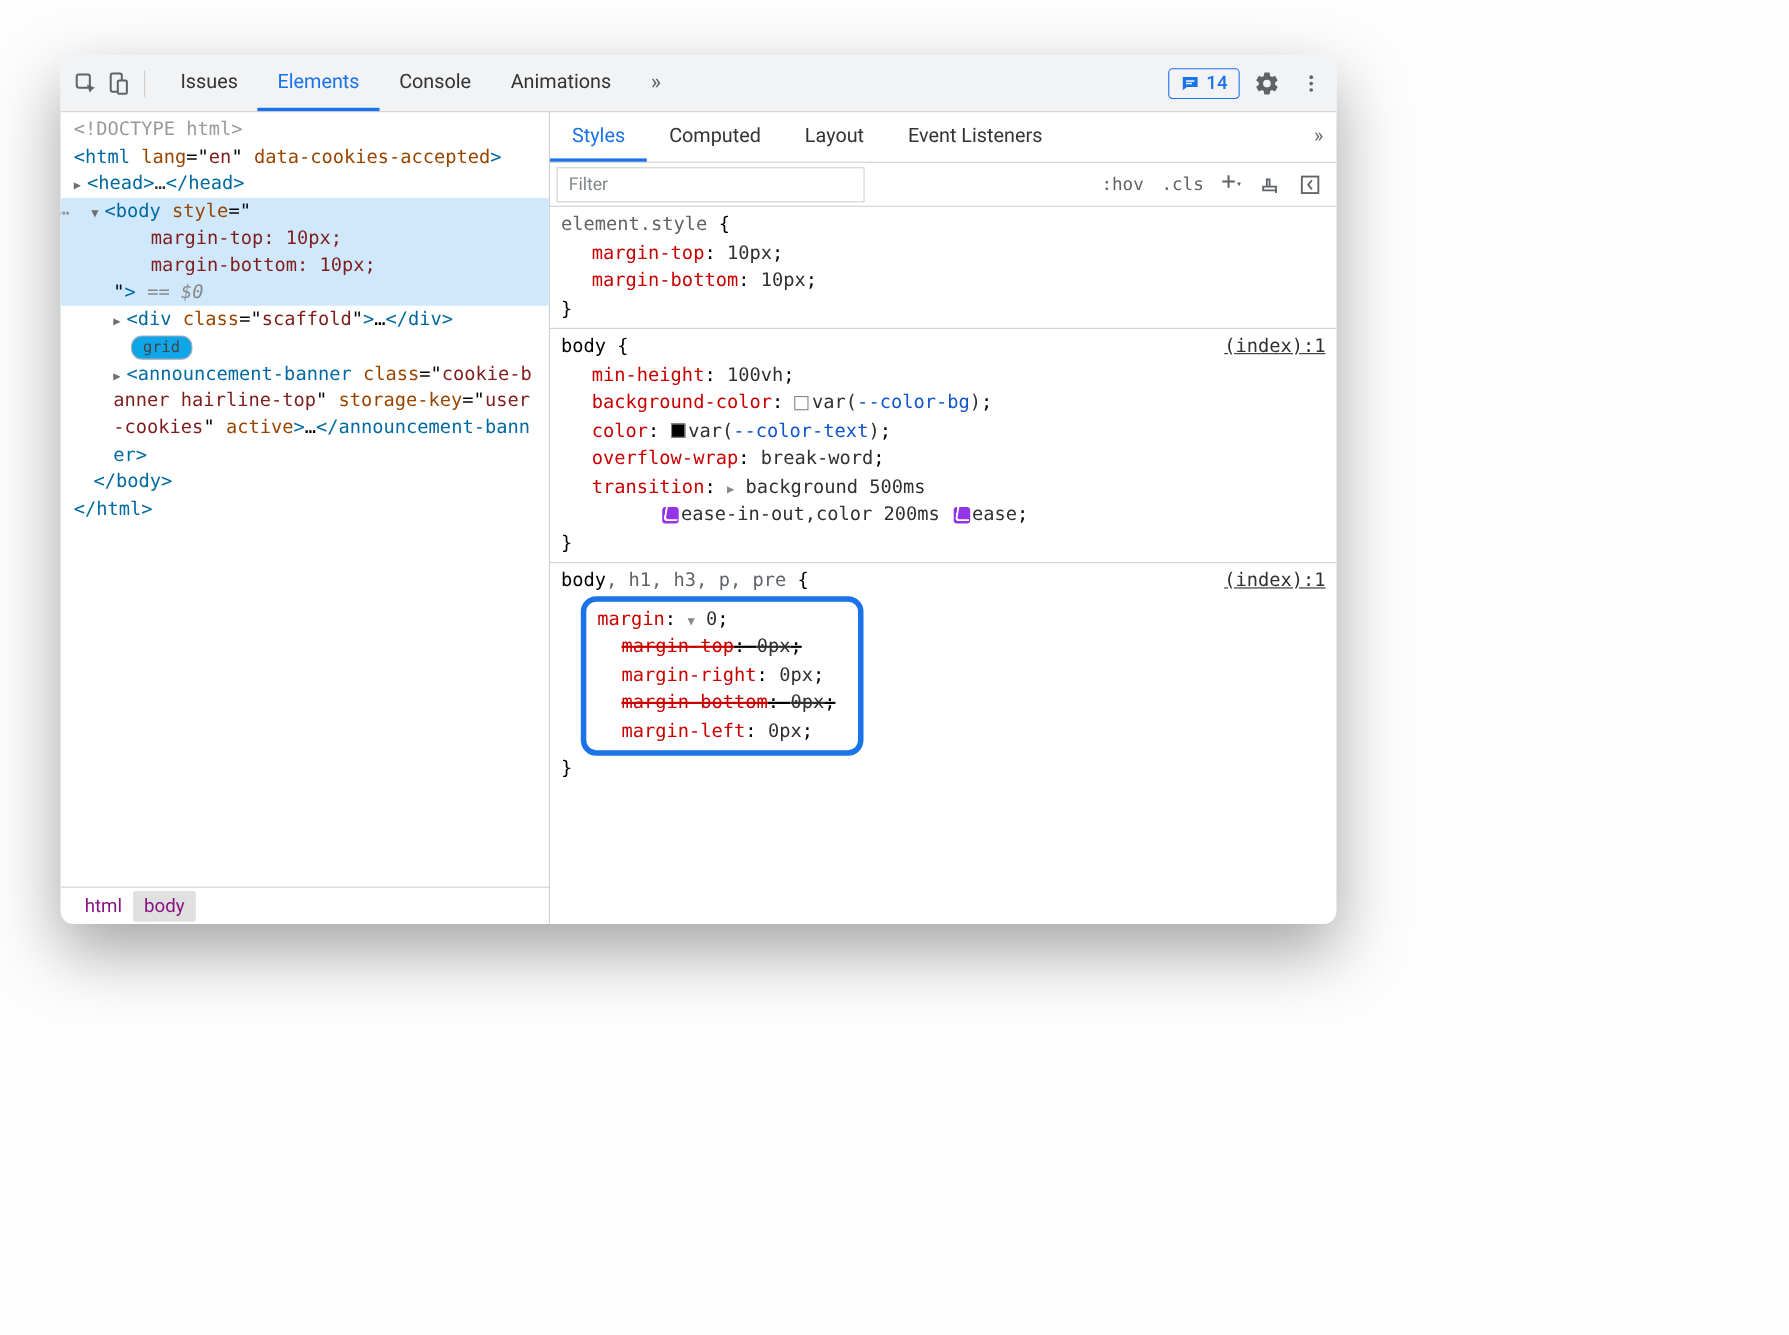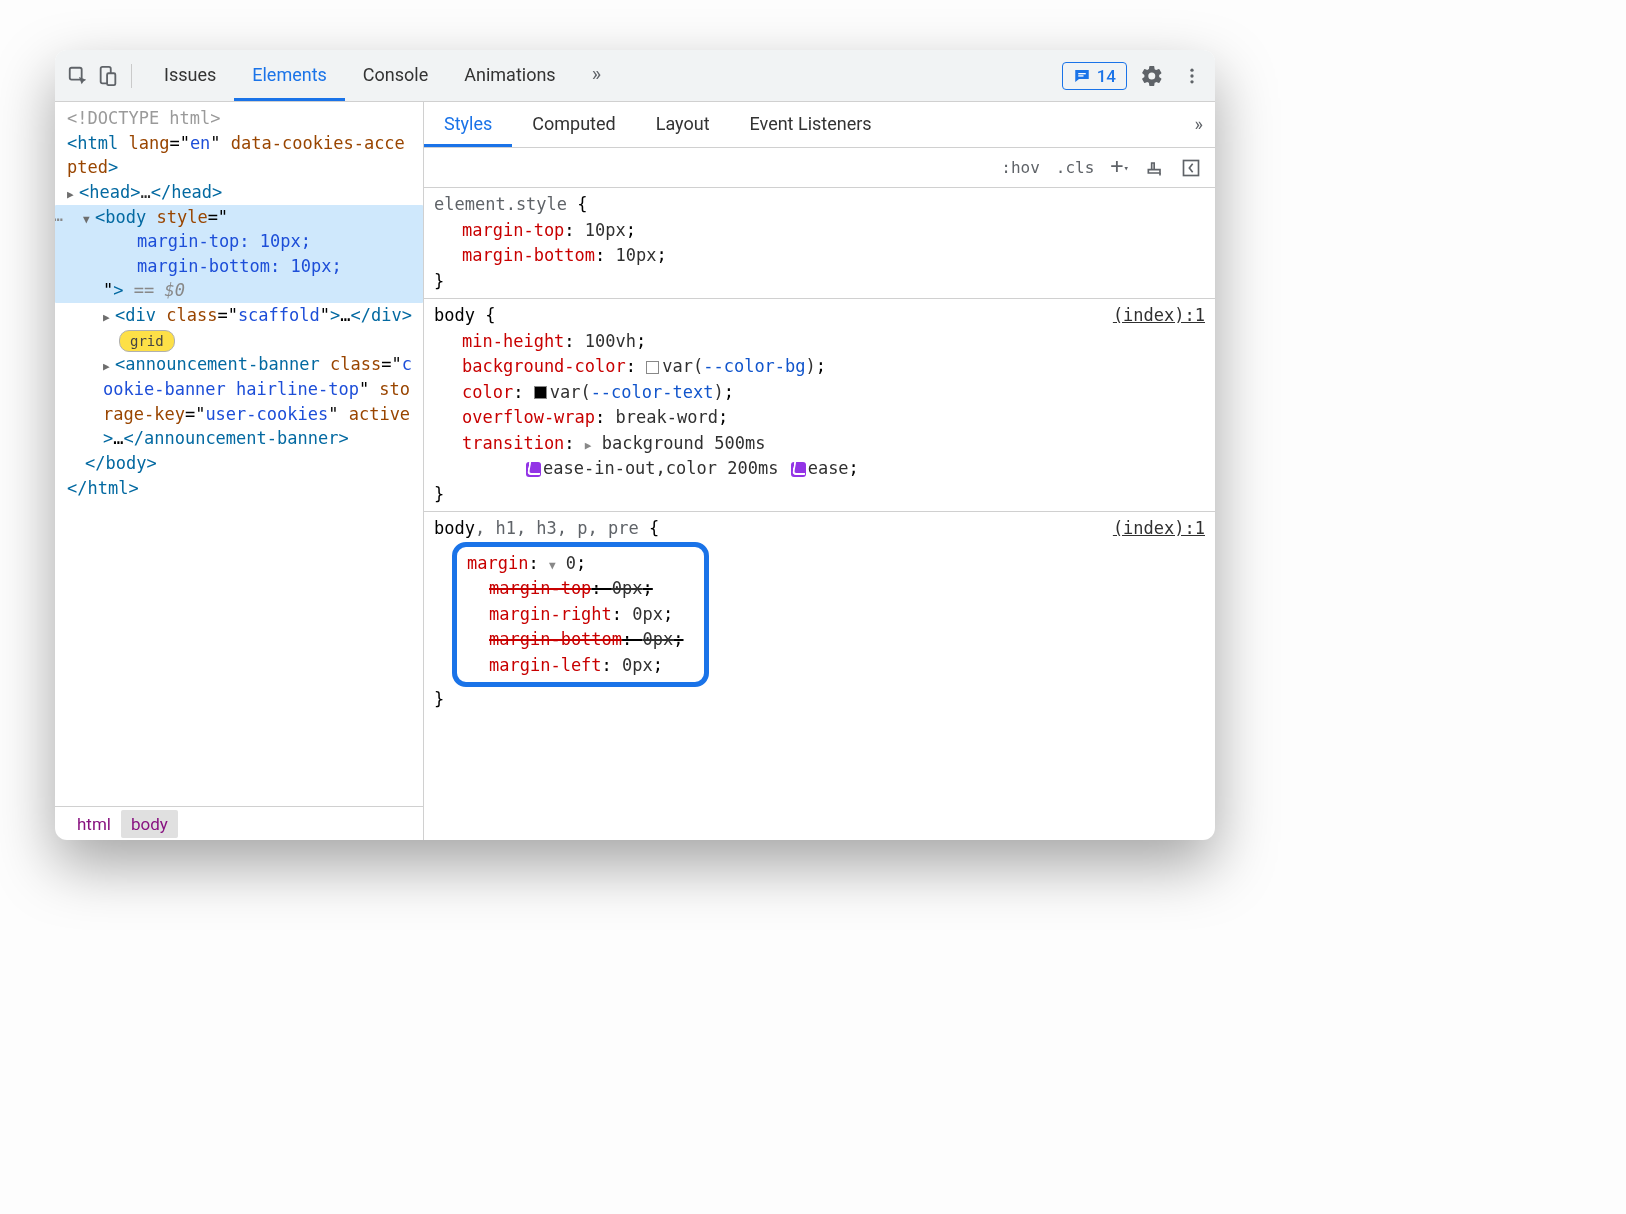--- a/index.html
+++ b/index.html
@@ -28,34 +28,34 @@
   }
   .toolbar-icon { width:30px; height:30px; display:flex; align-items:center; justify-content:center; color:#5f6368; border-radius:4px; }
   .vsep { width:1px; height:24px; background:#cacaca; margin:0 8px; }
   .main-tabs { display:flex; align-items:stretch; height:100%; margin-left:6px; }
   .main-tab { padding:16px 18px; display:flex; align-items:center; color:#5f6368; font-size:18px; cursor:pointer; border-bottom:3px solid transparent; }
   .main-tab.active { color:#1a73e8; border-bottom-color:#1a73e8; }
   .main-tab.dim { color:#333; }
   .toolbar-right { margin-left:auto; display:flex; align-items:center; gap:10px; }
   .issues-pill { border:1px solid #1a73e8; color:#1a73e8; border-radius:4px; padding:3px 10px; display:flex; align-items:center; gap:6px; font-size:17px; font-weight:500; }
   .content { flex:1; display:flex; min-height:0; }
-  .left-panel { width:369px; border-right:1px solid #d0d0d0; display:flex; flex-direction:column; }
+  .left-panel { width:445px; border-right:1px solid #d0d0d0; display:flex; flex-direction:column; }
   .dom-tree { flex:1; overflow:hidden; font-family: Menlo, Consolas, monospace; font-size:17px; line-height:1.45; padding:4px 0; }
   .dom-line { padding:0 8px 0 12px; white-space:pre-wrap; word-break:break-all; }
   .dom-tag { color:#0369a1; }
   .dom-attr-name { color:#994500; }
-  .dom-attr-val { color:#1d4ed8; }
+  .dom-attr-val { color:#7f1d1d; }
   .dom-text { color:#303030; }
   .dom-doctype { color:#9a9a9a; }
   .dom-selected { background:#cfe8fc; border-radius:1px;}
   .dom-dots { color:#888; position:absolute; left:-2px;}
   .dom-caret { color:#6e6e6e; display:inline-block; width:12px; }
   .dom-caret.right::before { content:"▶"; font-size:11px; }
   .dom-caret.down::before { content:"▼"; font-size:11px; }
-  .grid-pill { display:inline-block; border:1px solid #b0b0b0; background:#fde047; border-radius:10px; padding:0px 10px; font-size:14px; color:#444; margin-left:64px; }
+  .grid-pill { display:inline-block; border:1px solid #b0b0b0; background:#0ea5e9; border-radius:10px; padding:0px 10px; font-size:14px; color:#444; margin-left:64px; }
   .dom-eqzero { color:#888; font-style:italic;}
   .breadcrumb { height:34px; border-top:1px solid #d0d0d0; display:flex; align-items:center; padding:0 12px; gap:0; font-size:17px; flex-shrink:0;}
   .bc-item { padding:4px 10px; color:#881280; }
   .bc-item.sel { background:#e0e0e0; border-radius:2px; }
   .right-panel { flex:1; display:flex; flex-direction:column; min-width:0;}
   .styles-tabs { height:46px; border-bottom:1px solid #d0d0d0; display:flex; align-items:center; padding:0 0px; flex-shrink:0;}
   .styles-tab { padding:0 20px; display:flex; align-items:center; height:100%; color:#5f6368; font-size:18px; border-bottom:3px solid transparent; cursor:pointer;}
   .styles-tab.active { color:#1a73e8; border-bottom-color:#1a73e8; }
   .styles-tab.dim { color:#333; }
   .styles-tab.more { margin-left:auto; padding:0 12px; font-size:18px;}
@@ -165,20 +165,23 @@
 
     <div class="right-panel">
       <div class="styles-tabs">
         <div class="styles-tab active">Styles</div>
         <div class="styles-tab dim">Computed</div>
         <div class="styles-tab dim">Layout</div>
         <div class="styles-tab dim">Event Listeners</div>
         <div class="styles-tab more">»</div>
       </div>
       <div class="filter-bar">
+        <div class="filter-input">
+            <span style="color:#80868b;">Filter</span>
+          </div>
         <div class="filter-controls">
           <div class="fc-btn">:hov</div>
           <div class="fc-btn">.cls</div>
           <div class="fc-btn" style="font-size:22px;position:relative;top:-2px;">+<span style="font-size:9px;position:relative;top:-2px;">▾</span></div>
           <div class="fc-btn">
               <svg width="20" height="20" viewBox="0 0 24 24" fill="none" stroke="#5f6368" stroke-width="2">
                 <path d="M4 14h14v4H4z"></path>
                 <path d="M8 14V6h3v8"></path>
                 <path d="M18 18v3"></path>
               </svg>

